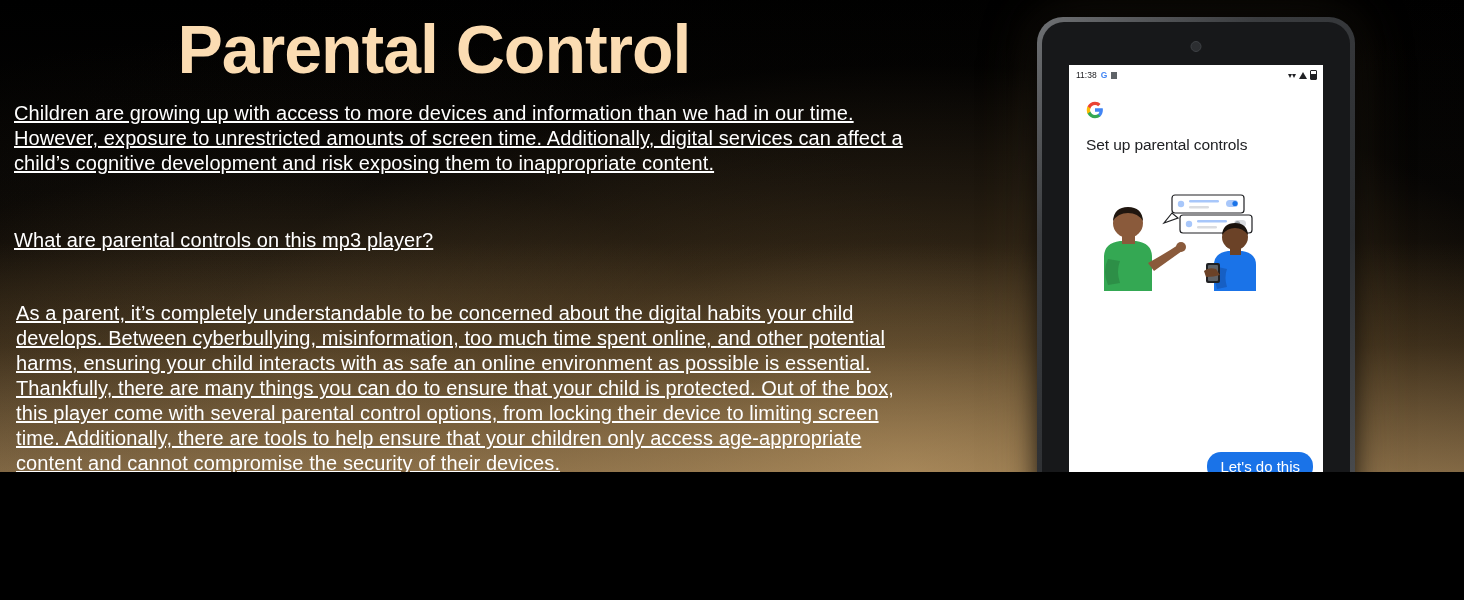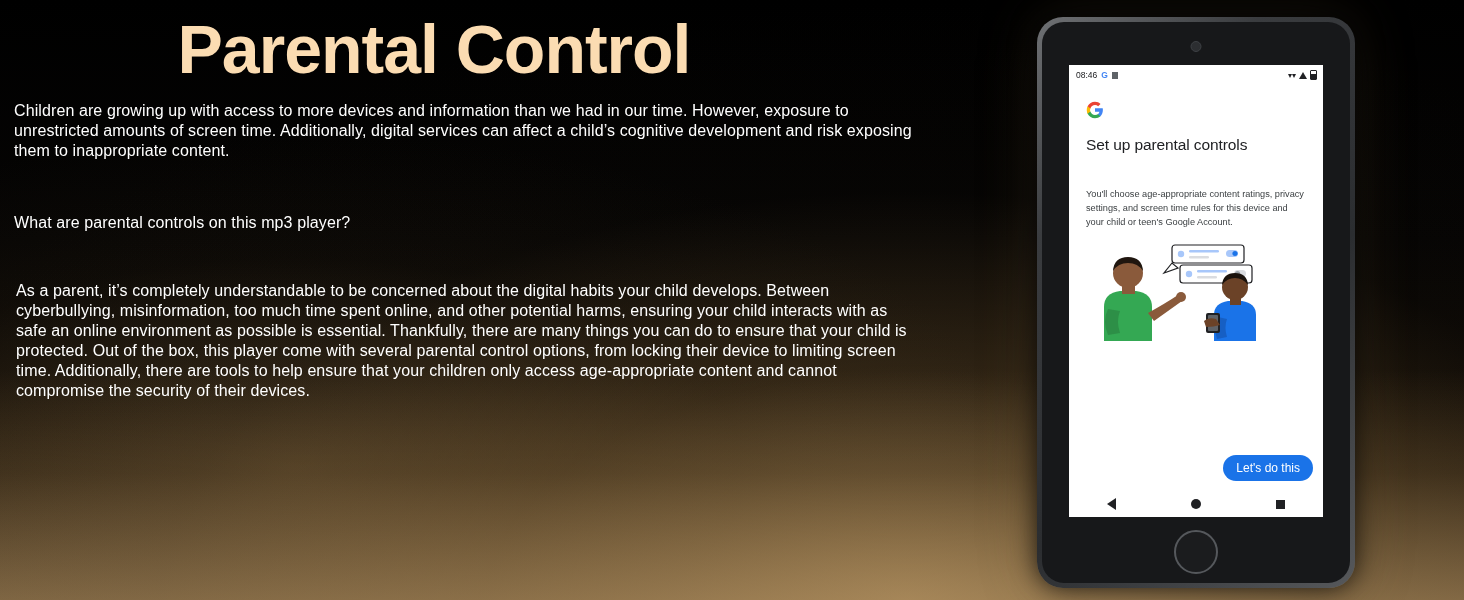--- a/index.html
+++ b/index.html
@@ -9,21 +9,21 @@
   body {
     width: 1464px;
     height: 600px;
     overflow: hidden;
     font-family: "Liberation Sans", sans-serif;
     background: #000;
   }
   .banner {
     position: relative;
     width: 1464px;
-    height: 600px;
+    height: 472px;
     background:
       radial-gradient(ellipse 1100px 600px at 62% 100%, rgba(186,150,96,0.62) 0%, rgba(120,92,52,0.30) 38%, rgba(30,24,14,0.05) 68%, rgba(0,0,0,0) 100%),
       radial-gradient(ellipse 900px 420px at 20% 78%, rgba(150,118,72,0.35) 0%, rgba(60,46,26,0.12) 50%, rgba(0,0,0,0) 80%),
       linear-gradient(180deg, #000000 0%, #060504 40%, #120d07 70%, #241a0e 100%);
     overflow: hidden;
   }
   .glow-bottom {
     position: absolute;
     left: 0; right: 0; bottom: 0;
     height: 230px;
@@ -41,24 +41,25 @@
     font-weight: bold;
     color: #fbdcb2;
     letter-spacing: -1px;
     text-align: center;
     margin: 0 0 16px 0;
     line-height: 1.05;
     padding-right: 60px;
   }
   .para {
     color: #ffffff;
-    font-size: 16px;
+    font-size: 20px;
     line-height: 1.25;
     margin: 0 0 18px 0;
     letter-spacing: 0.1px;
+    text-decoration: underline;
   }
   .para.gap-top {
     margin-top: 52px;
   }
   .para.question {
     margin-bottom: 22px;
   }
   .para.body-long {
     padding-left: 2px;
     margin-top: 48px;
@@ -209,21 +210,21 @@
   .nav-recent {
     width: 9px; height: 9px;
     background: #202124;
   }
   .cta {
     position: absolute;
     right: 10px;
     bottom: 36px;
     background: #1a73e8;
     color: #ffffff;
-    font-size: 12px;
+    font-size: 15px;
     padding: 6px 13px;
     border-radius: 14px;
     border: none;
     font-family: "Liberation Sans", sans-serif;
     cursor: pointer;
   }
 </style>
 </head>
 <body>
 
@@ -239,21 +240,21 @@
 
   <div class="device">
     <div class="device-inner"></div>
     <div class="cam"></div>
     <div class="home-btn"></div>
 
     <div class="screen">
 
       <div class="statusbar">
         <div class="status-left">
-          <span>08:46</span>
+          <span>11:38</span>
           <span class="g-mini">G</span>
           <span class="sq-icon"></span>
         </div>
         <div class="status-right">
           <span>▾▾</span>
           <span class="tri-wifi"></span>
           <span class="batt"></span>
         </div>
       </div>
 
@@ -261,21 +262,20 @@
         <div class="g-logo">
           <svg width="18" height="18" viewBox="0 0 48 48">
             <path fill="#4285F4" d="M45 24c0-1.6-.15-3.15-.43-4.64H24v9.1h11.8c-.5 2.7-2.05 5-4.37 6.54v5.45h7.07C42.62 36.7 45 30.87 45 24z"></path>
             <path fill="#34A853" d="M24 46c5.94 0 10.92-1.97 14.56-5.33l-7.07-5.45c-1.96 1.32-4.47 2.1-7.49 2.1-5.76 0-10.64-3.89-12.38-9.11H4.3v5.64C7.92 41.12 15.4 46 24 46z"></path>
             <path fill="#FBBC05" d="M11.62 28.21A13.2 13.2 0 0 1 10.9 24c0-1.46.26-2.88.72-4.21V14.1H4.3A21.9 21.9 0 0 0 2 24c0 3.55.85 6.9 2.3 9.9l7.32-5.69z"></path>
             <path fill="#EA4335" d="M24 10.7c3.24 0 6.15 1.12 8.44 3.3l6.3-6.3C34.9 4.14 29.93 2 24 2 15.4 2 7.92 6.88 4.3 14.1l7.32 5.69C13.36 14.59 18.24 10.7 24 10.7z"></path>
           </svg>
         </div>
 
         <div class="headline">Set up parental controls</div>
-        <div class="subtext">You'll choose age-appropriate content ratings, privacy settings, and screen time rules for this device and your child or teen's Google Account.</div>
 
         <div class="illus">
           <svg width="220" height="108" viewBox="0 0 220 108">
 
             <rect x="86" y="8" width="72" height="18" rx="3" fill="#ffffff" stroke="#202124" stroke-width="1.2"></rect>
             <circle cx="95" cy="17" r="3.2" fill="#a8c7fa"></circle>
             <rect x="103" y="13" width="30" height="2.4" rx="1.2" fill="#a8c7fa"></rect>
             <rect x="103" y="19" width="20" height="2.4" rx="1.2" fill="#dadce0"></rect>
             <rect x="140" y="13" width="12" height="7" rx="3.5" fill="#a8c7fa"></rect>
             <circle cx="149" cy="16.5" r="2.6" fill="#1a73e8"></circle>

